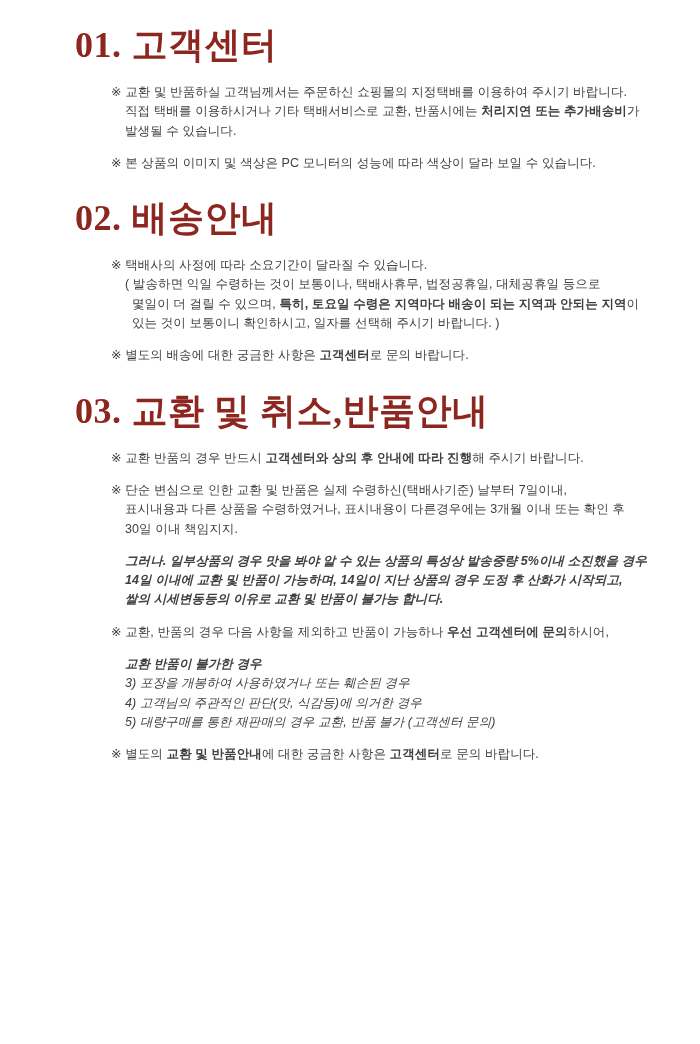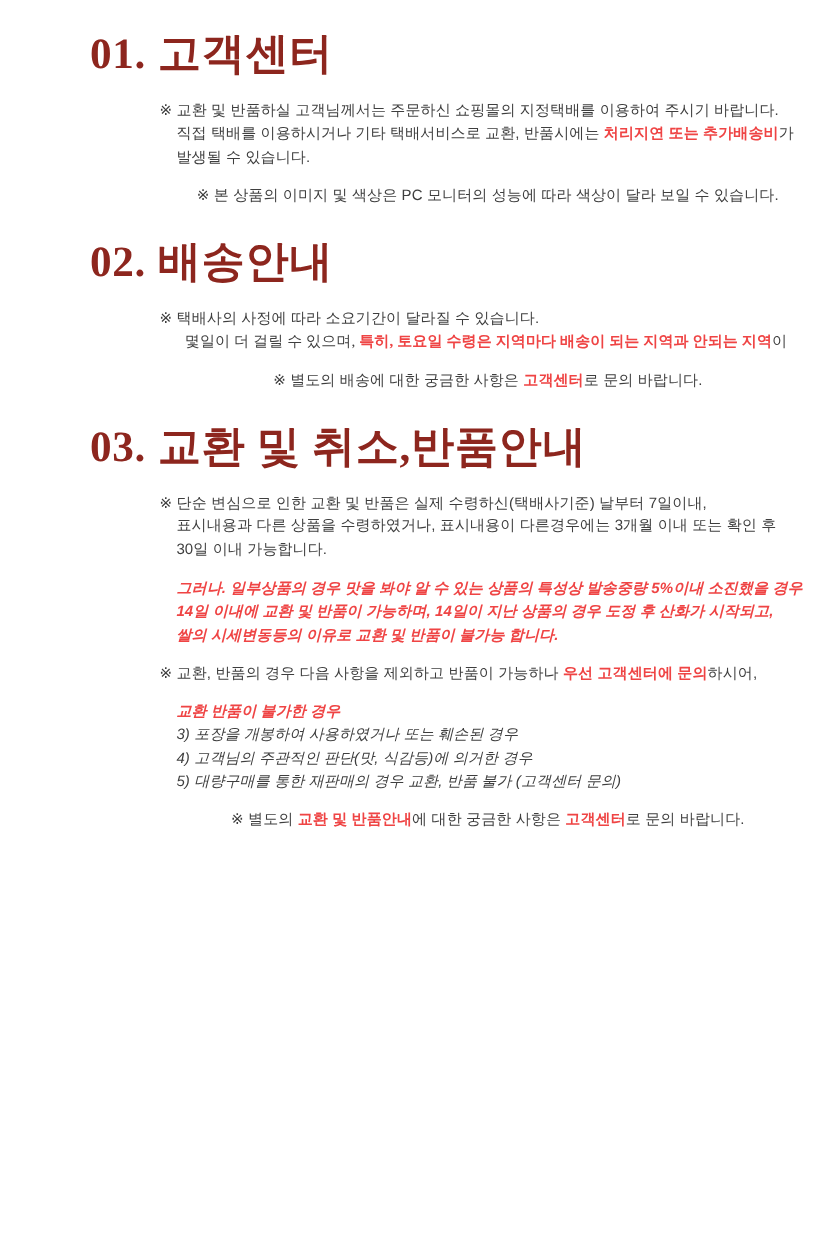--- a/index.html
+++ b/index.html
@@ -23,32 +23,32 @@
     font-family: "Liberation Serif", "DejaVu Serif", serif;
     color: #8d261e;
     font-size: 36px;
     line-height: 42px;
     font-weight: 700;
     margin: 0 0 17px 0;
     letter-spacing: 0.5px;
   }
   .section-title .num { margin-right: 10px; }
   .paragraphs {
-    margin-left: 58px;
+    margin-left: 36px;
     font-size: 12.5px;
     line-height: 19.3px;
     letter-spacing: 0.1px;
   }
   p.para { margin: 0 0 13px 0; }
-  p.para:last-child { margin-bottom: 0; text-align: center; }
+  p.para:last-child { margin-bottom: 0; }
   .line { display: block; }
   .line.i1 { padding-left: 14px; }
-  .line.i2 { padding-left: 21px; font-family: Liberation Serif, serif; }
+  .line.i2 { padding-left: 21px; }
   p.sub { padding-left: 14px; font-style: italic; }
-  .red { color: #ef4444; font-weight: 700; }
+  .red { color: #404040; font-weight: 700; }
 </style>
 </head>
 <body>
 
 <div class="page">
   <div id="sections">
       <section class="section">
         <h2 class="section-title"><span class="num">01.</span><span>고객센터</span></h2>
         <div class="paragraphs">
           <p class="para note">
@@ -59,34 +59,39 @@
           <p class="para note">
             <span class="line i0"><span>※ 본 상품의 이미지 및 색상은 PC 모니터의 성능에 따라 색상이 달라 보일 수 있습니다.</span></span>
           </p>
         </div>
       </section>
       <section class="section">
         <h2 class="section-title"><span class="num">02.</span><span>배송안내</span></h2>
         <div class="paragraphs">
           <p class="para note">
             <span class="line i0"><span>※ 택배사의 사정에 따라 소요기간이 달라질 수 있습니다.</span></span>
+            <span class="line i1"><span>( 발송하면 익일 수령하는 것이 보통이나, 택배사휴무, 법정공휴일, 대체공휴일 등으로</span></span>
             <span class="line i2"><span>몇일이 더 걸릴 수 있으며, </span><span class="red">특히, 토요일 수령은 지역마다 배송이 되는 지역과 안되는 지역</span><span>이</span></span>
+            <span class="line i2"><span>있는 것이 보통이니 확인하시고, 일자를 선택해 주시기 바랍니다. )</span></span>
           </p>
           <p class="para note">
             <span class="line i0"><span>※ 별도의 배송에 대한 궁금한 사항은 </span><span class="red">고객센터</span><span>로 문의 바랍니다.</span></span>
           </p>
         </div>
       </section>
       <section class="section">
         <h2 class="section-title"><span class="num">03.</span><span>교환 및 취소,반품안내</span></h2>
         <div class="paragraphs">
           <p class="para note">
+            <span class="line i0"><span>※ 교환 반품의 경우 반드시 </span><span class="red">고객센터와 상의 후 안내에 따라 진행</span><span>해 주시기 바랍니다.</span></span>
+          </p>
+          <p class="para note">
             <span class="line i0"><span>※ 단순 변심으로 인한 교환 및 반품은 실제 수령하신(택배사기준) 날부터 7일이내,</span></span>
             <span class="line i1"><span>표시내용과 다른 상품을 수령하였거나, 표시내용이 다른경우에는 3개월 이내 또는 확인 후</span></span>
-            <span class="line i1"><span>30일 이내 가능합니다.</span></span>
+            <span class="line i1"><span>30일 이내 책임지지.</span></span>
           </p>
           <p class="para sub">
             <span class="line i0"><span class="red">그러나. 일부상품의 경우 맛을 봐야 알 수 있는 상품의 특성상 발송중량 5%이내 소진했을 경우</span></span>
             <span class="line i0"><span class="red">14일 이내에 교환 및 반품이 가능하며, 14일이 지난 상품의 경우 도정 후 산화가 시작되고,</span></span>
             <span class="line i0"><span class="red">쌀의 시세변동등의 이유로 교환 및 반품이 불가능 합니다.</span></span>
           </p>
           <p class="para note">
             <span class="line i0"><span>※ 교환, 반품의 경우 다음 사항을 제외하고 반품이 가능하나 </span><span class="red">우선 고객센터에 문의</span><span>하시어,</span></span>
           </p>
           <p class="para sub">

